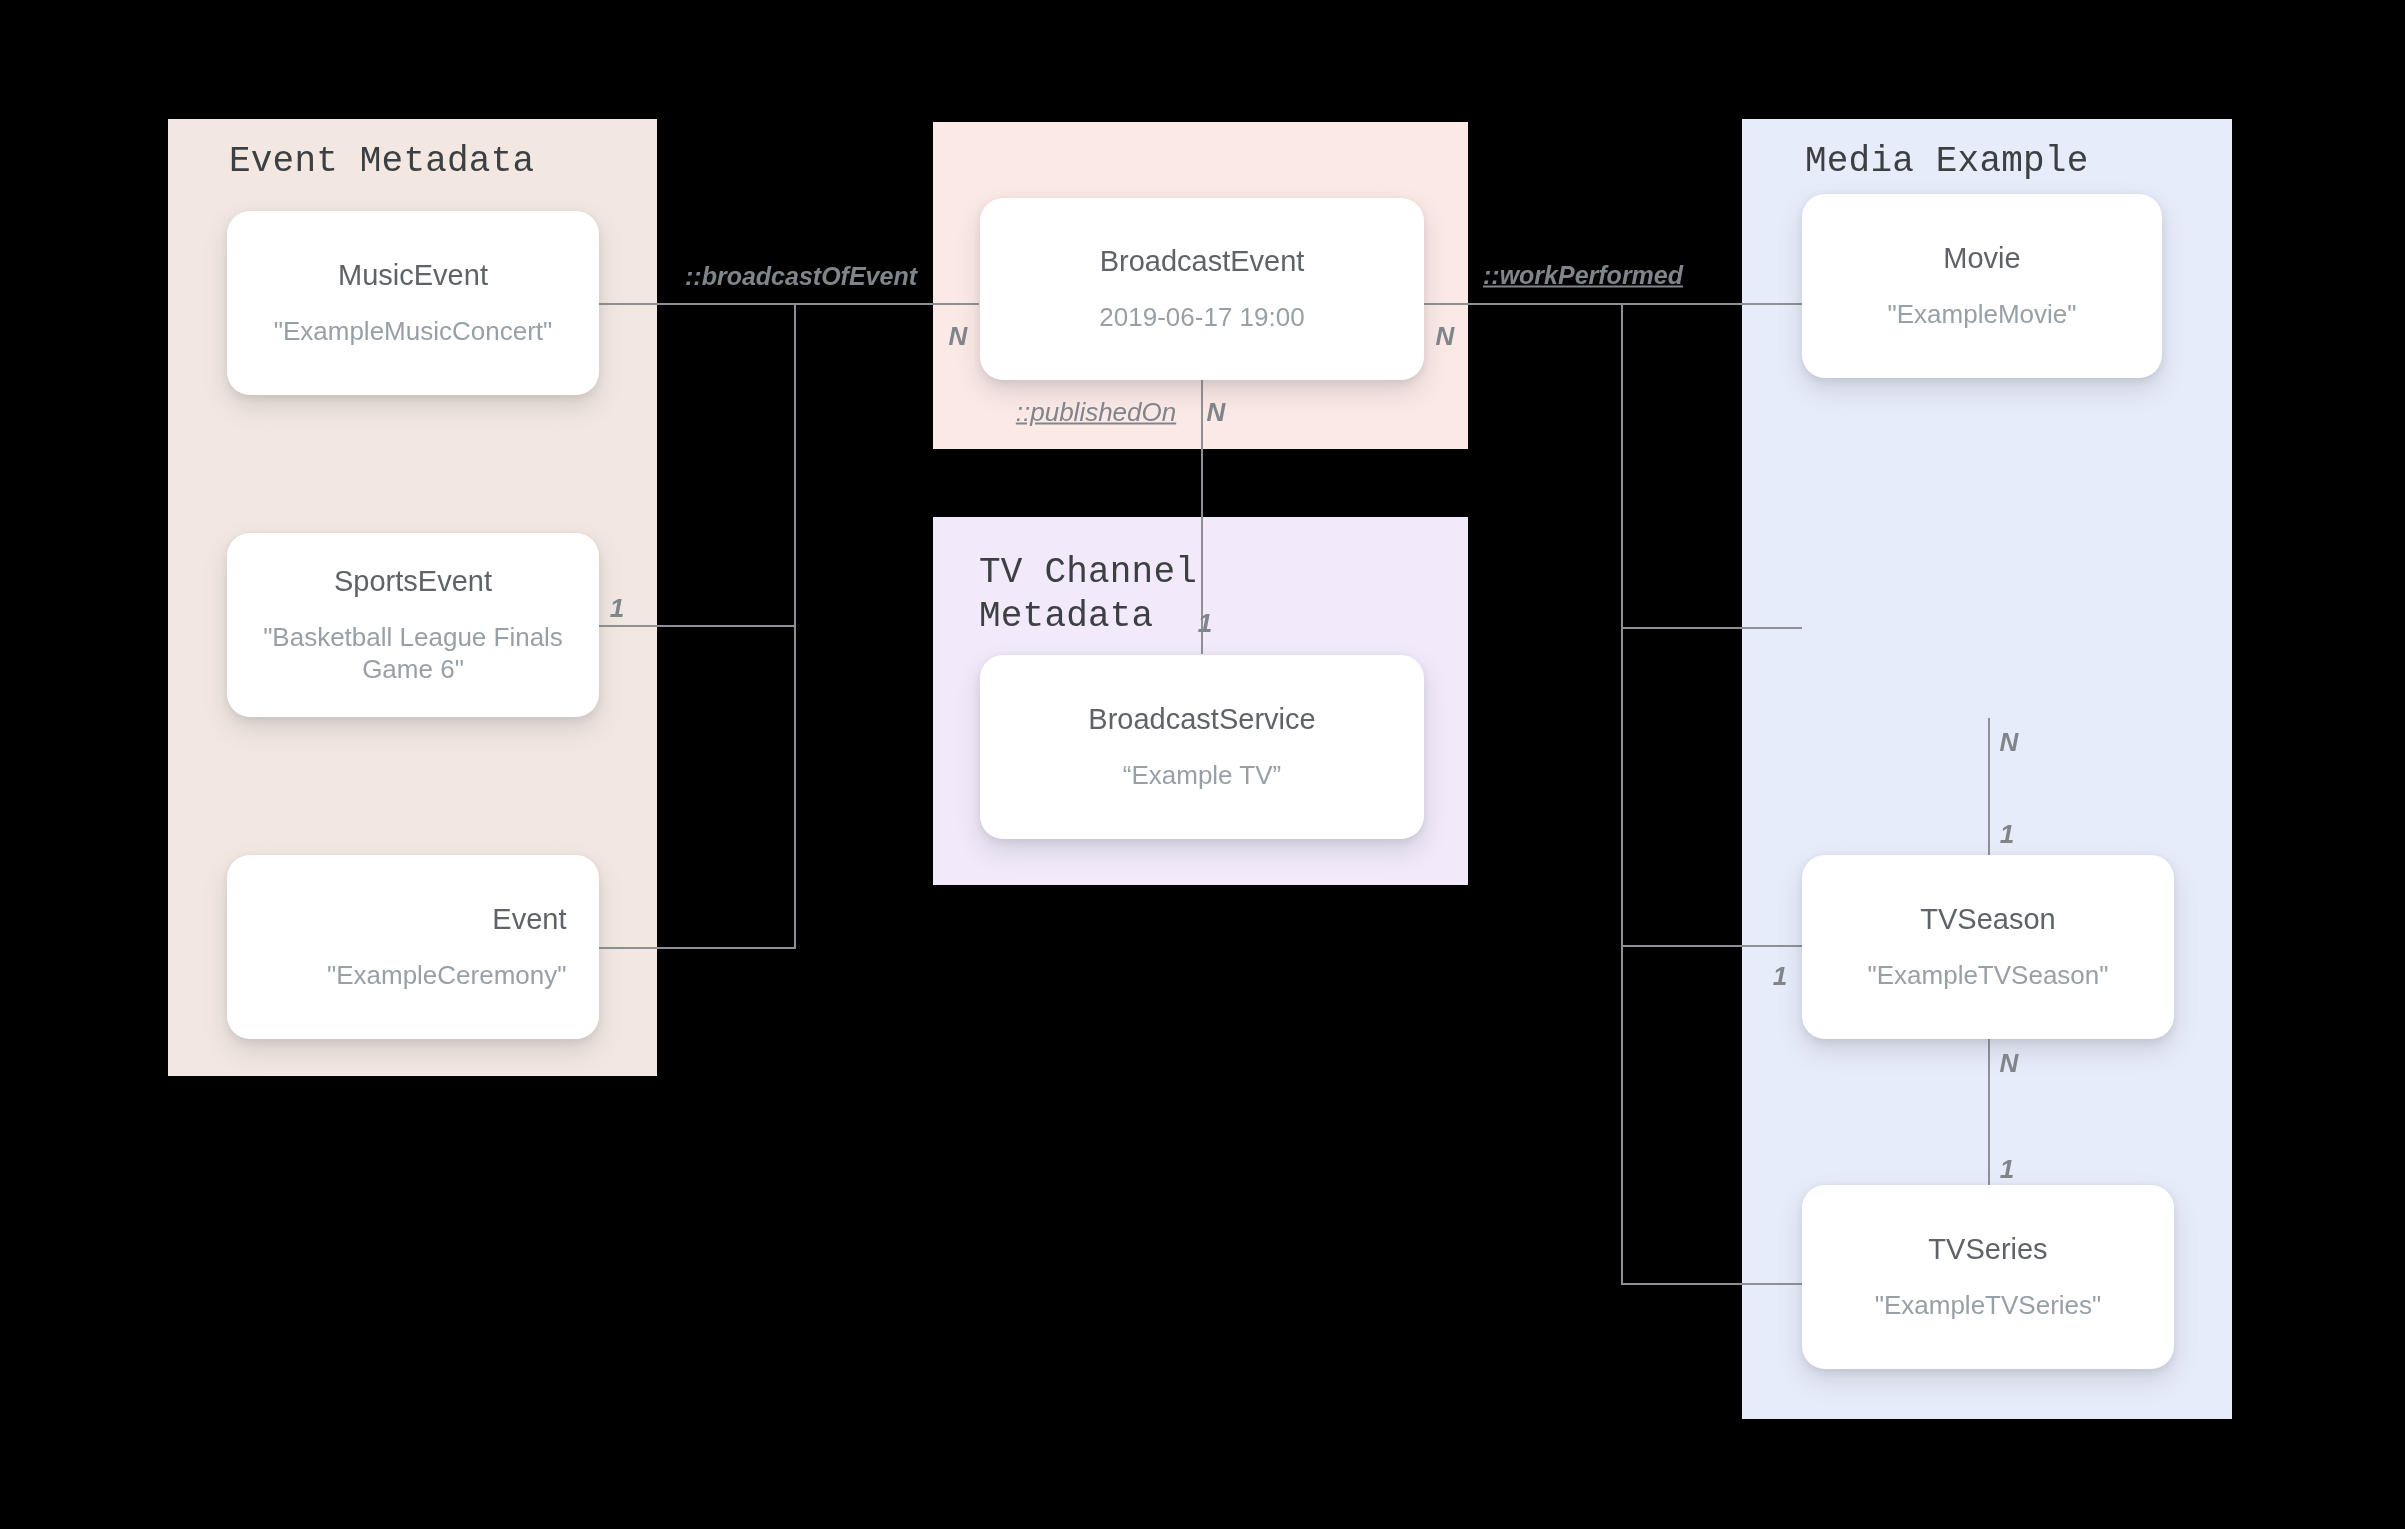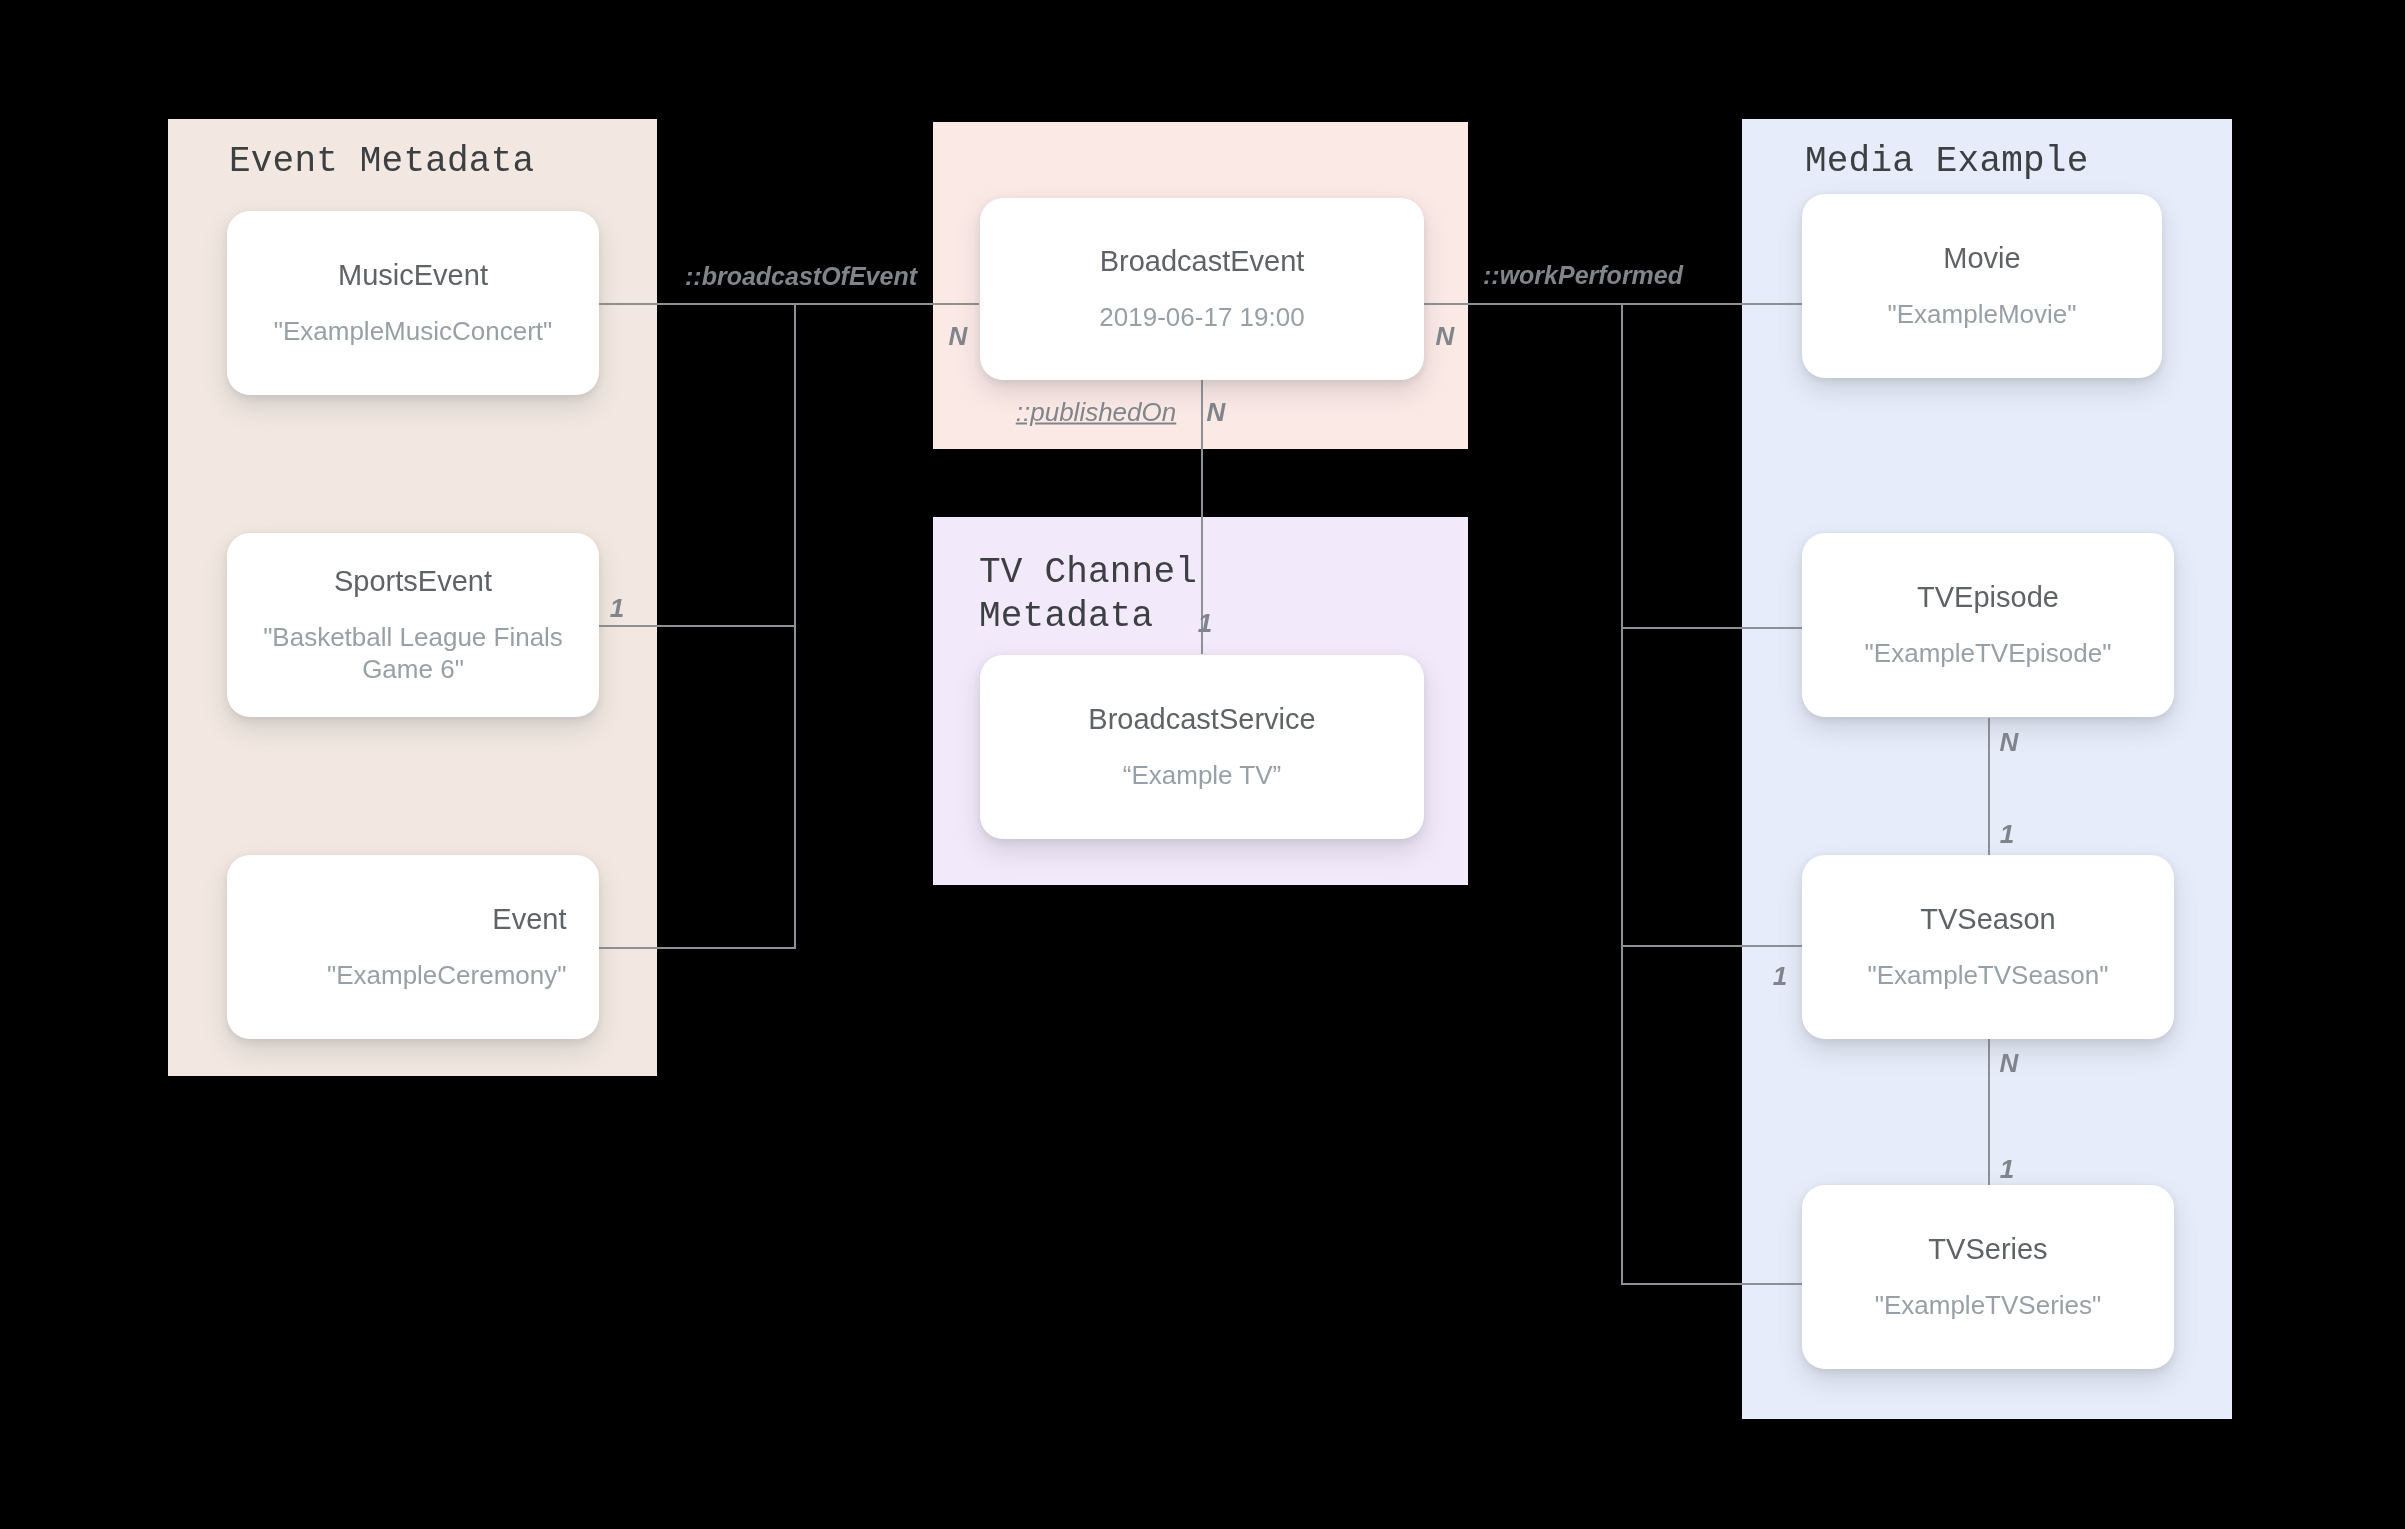--- a/index.html
+++ b/index.html
@@ -133,38 +133,34 @@
   <div class="card" style="left:980px; top:655px; width:444px; height:184px;">
     <div class="card-title">BroadcastService</div>
     <div class="card-subtitle">“Example TV”</div>
   </div>
 
   <div class="card" style="left:1802px; top:194px; width:360px; height:184px;">
     <div class="card-title">Movie</div>
     <div class="card-subtitle">"ExampleMovie"</div>
   </div>
 
-  <div class="card" style="left:1802px; top:533px; width:372px; height:184px;">
-    <div class="card-title">TVEpisode</div>
-    <div class="card-subtitle">"ExampleTVEpisode"</div>
-  </div>
 
   <div class="card" style="left:1802px; top:855px; width:372px; height:184px;">
     <div class="card-title">TVSeason</div>
     <div class="card-subtitle">"ExampleTVSeason"</div>
   </div>
 
   <div class="card" style="left:1802px; top:1185px; width:372px; height:184px;">
     <div class="card-title">TVSeries</div>
     <div class="card-subtitle">"ExampleTVSeries"</div>
   </div>
 
   <div class="rel-label" style="left:801px; top:276px;">::broadcastOfEvent</div>
   <div class="rel-label medium" style="left:1096px; top:412px;">::publishedOn</div>
-  <div class="rel-label" style="left:1583px; top:275px;">::workPerformed</div>
+  <div class="rel-label" style="left:1583px; top:275px;text-decoration:underline;">::workPerformed</div>
 
   <div class="cardinality" style="left:958px; top:336px;">N</div>
   <div class="cardinality" style="left:617px; top:608px;">1</div>
   <div class="cardinality" style="left:1216px; top:412px;">N</div>
   <div class="cardinality" style="left:1205px; top:623px;">1</div>
   <div class="cardinality" style="left:1445px; top:336px;">N</div>
   <div class="cardinality" style="left:1780px; top:976px;">1</div>
   <div class="cardinality" style="left:2009px; top:742px;">N</div>
   <div class="cardinality" style="left:2007px; top:834px;">1</div>
   <div class="cardinality" style="left:2009px; top:1063px;">N</div>

